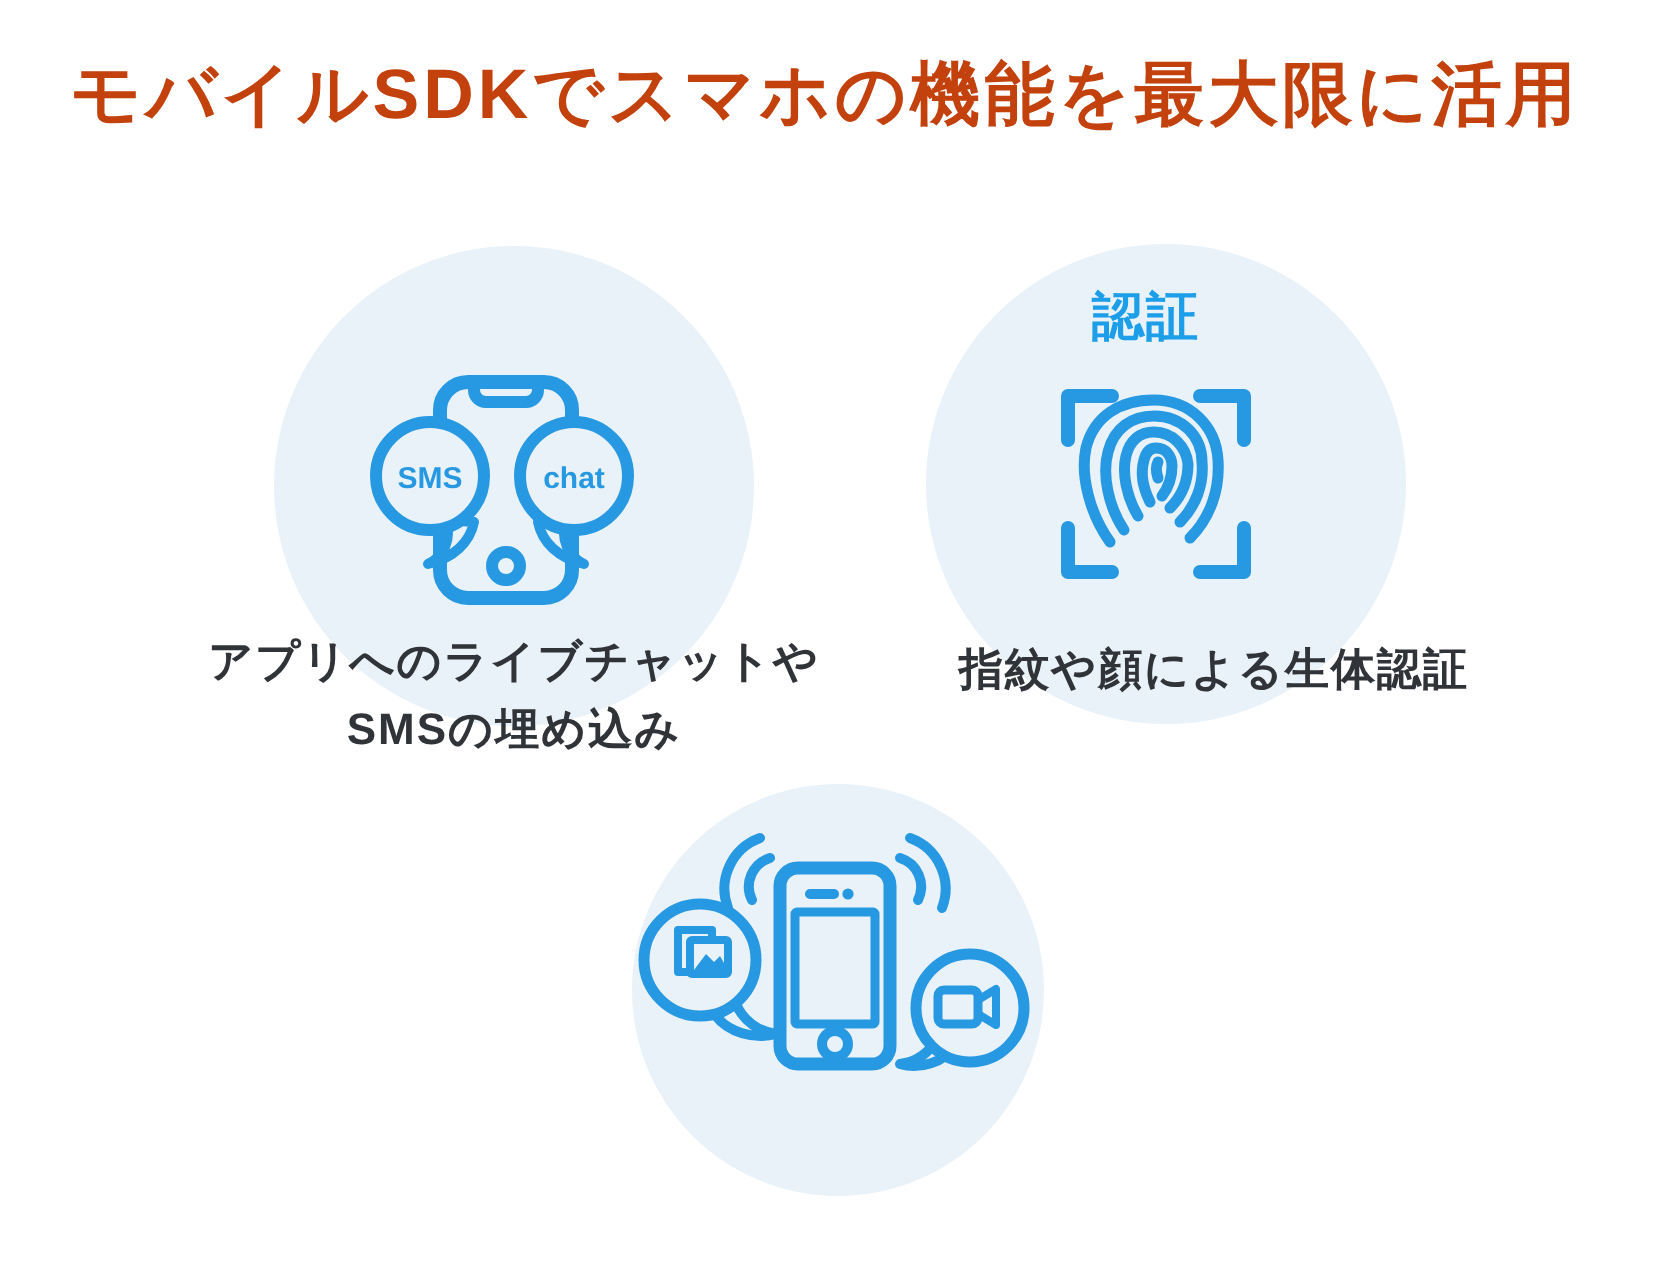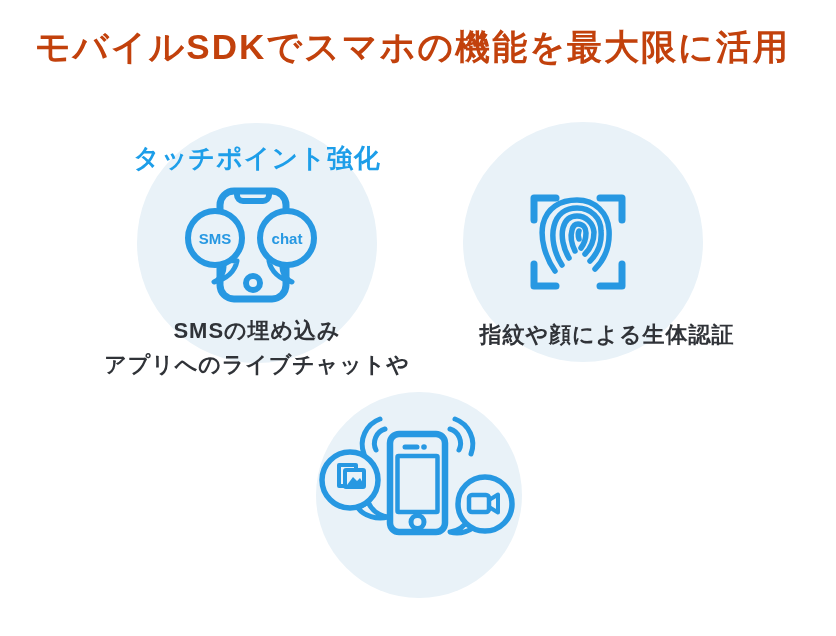--- a/index.html
+++ b/index.html
@@ -41,44 +41,44 @@
   .bubbletxt{fill:#2798e2;font-weight:800;font-family:"Liberation Sans","DejaVu Sans",sans-serif;}
 </style>
 </head>
 <body>
 
 <div class="stage">
 
   <h1 class="page-title">モバイルSDKでスマホの機能を最大限に活用</h1>
 
   <div class="circle c1"></div>
-  <div class="flabel l1">タッチポイント強化</div>
   <svg class="ficon i1" viewBox="0 0 140 118">
     <g>
       <rect class="st" x="37" y="5" width="66" height="108" rx="14" stroke-width="7"></rect>
       <path class="st" d="M54 5 v4 a6 6 0 0 0 6 6 h20 a6 6 0 0 0 6 -6 v-4" stroke-width="6"></path>
     </g>
     <g>
       <path class="st fillbg" d="M40 74 C43 84 39 92 31 96 C44 93 52 85 54 75 Z" stroke-width="5"></path>
       <circle class="st fillbg" cx="32" cy="52" r="27" stroke-width="6"></circle>
       <text class="bubbletxt" x="32" y="58" font-size="15" text-anchor="middle">SMS</text>
     </g>
     <g>
       <path class="st fillbg" d="M100 74 C97 84 101 92 109 96 C96 93 88 85 86 75 Z" stroke-width="5"></path>
       <circle class="st fillbg" cx="104" cy="52" r="27" stroke-width="6"></circle>
       <text class="bubbletxt" x="104" y="58" font-size="15" text-anchor="middle">chat</text>
     </g>
     <circle class="st fillbg" cx="70" cy="97" r="7" stroke-width="6"></circle>
   </svg>
   <p class="fdesc d1">
+    <span class="line">アプリへのライブチャットや</span>
     <span class="line">SMSの埋め込み</span>
-    <span class="line">アプリへのライブチャットや</span>
   </p>
 
   <div class="circle c2"></div>
+  <div class="flabel l2">認証</div>
   <svg class="ficon i2" viewBox="0 0 102 102">
     <g class="st" stroke-width="7" stroke-linecap="butt">
       <path d="M7 29 V7 H29"></path>
       <path d="M73 7 H95 V29"></path>
       <path d="M95 73 V95 H73"></path>
       <path d="M29 95 H7 V73"></path>
     </g>
     <g class="st" stroke-width="5.5">
       <path d="M28 80 C18 66 13 47 16 33 C20 17 33 9 50 9 C68 9 81 22 82 39 C83 54 78 68 68 78"></path>
       <path d="M35 74 C27 62 24 46 27 35 C30 23 39 17 50 17 C64 17 74 27 74 40 C75 51 71 62 63 70"></path>

